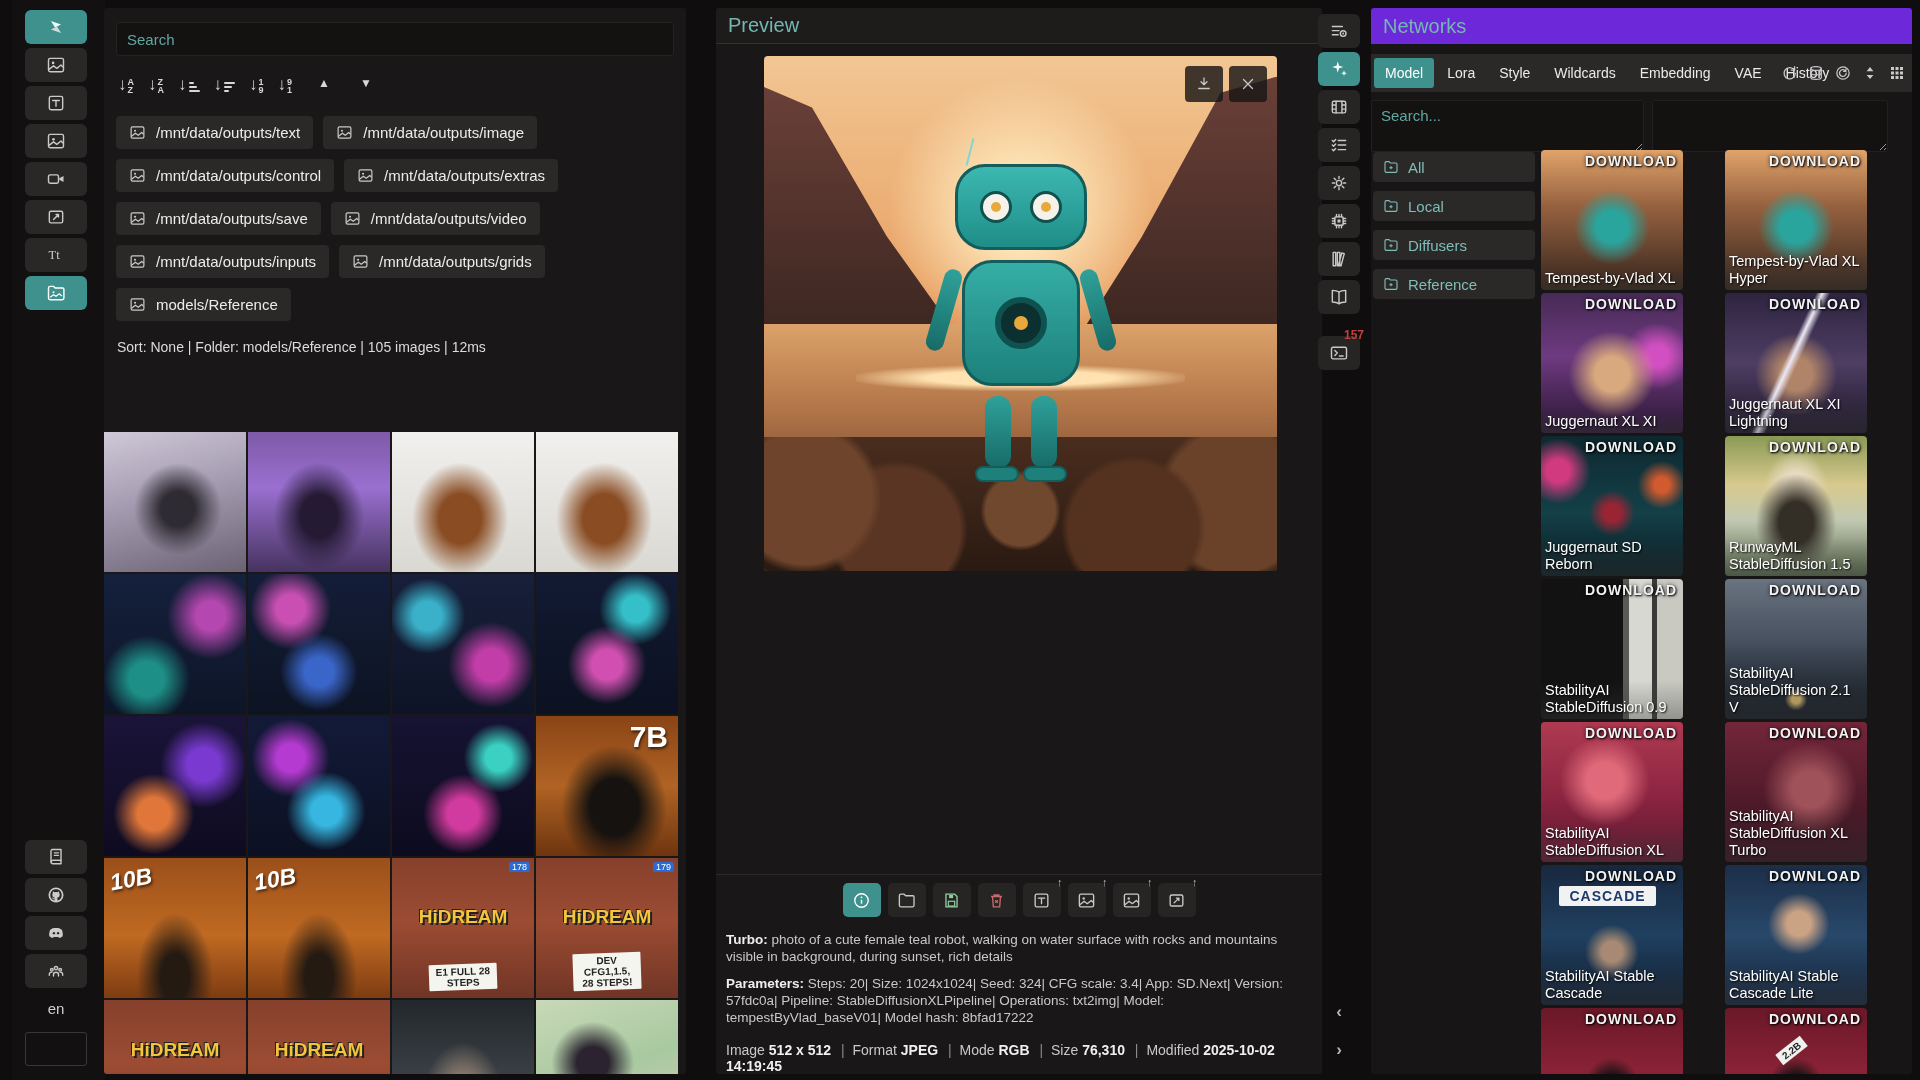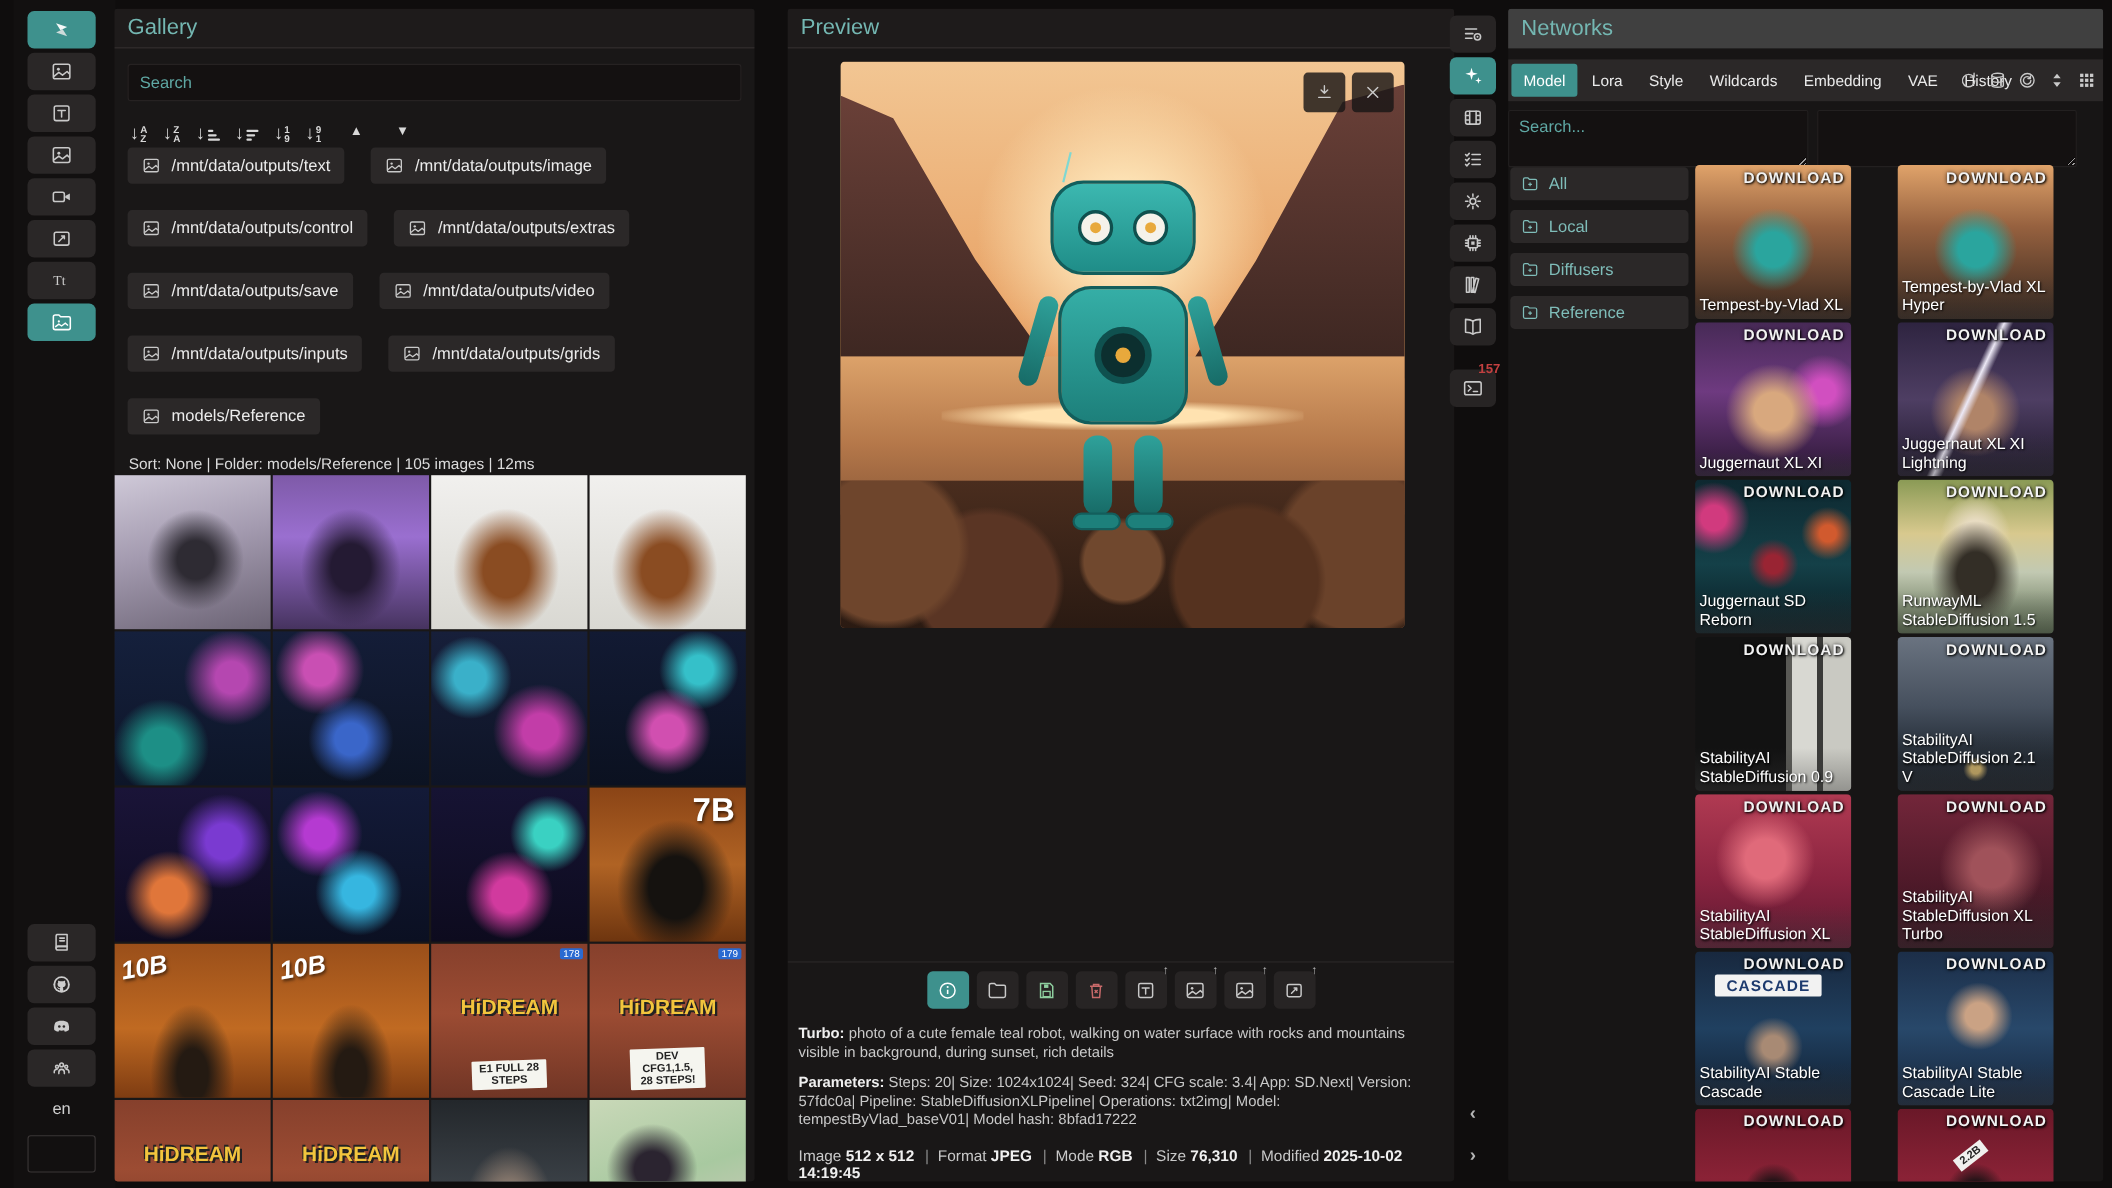--- a/index.html
+++ b/index.html
@@ -25,21 +25,21 @@
   .gsearch{margin:14px 12px 0;width:558px;height:34px;background:#141111;border:1px solid #262222;border-radius:3px;
            color:#cfe8e6;font-size:15px;padding:0 10px;outline:none}
   .gsearch::placeholder{color:#5fa8a4;opacity:1}
   .sortrow{display:flex;gap:14px;margin:16px 0 0 14px;align-items:center}
   .sbt{display:flex;align-items:flex-end;color:#d8d8d8;cursor:pointer;height:22px}
   .sbt .ar{font-size:17px;line-height:18px}
   .sbt .st{display:flex;flex-direction:column;font-size:9px;font-weight:700;line-height:8px;margin-left:1px}
   .bars{display:flex;flex-direction:column;gap:2px;margin-left:2px;margin-bottom:2px}
   .bars i{display:block;height:2px;background:#d8d8d8;border-radius:1px}
   .tri{font-size:12px;color:#d8d8d8;cursor:pointer}
-  .folders{display:flex;flex-wrap:wrap;gap:24px;margin:4px 12px 0;width:558px}
+  .folders{display:flex;flex-wrap:wrap;gap:10px;margin:22px 12px 0;width:558px}
   .fbtn{display:flex;align-items:center;gap:10px;background:#2b2828;border-radius:4px;padding:8px 13px;
         font-size:15px;color:#ececec;cursor:pointer;white-space:nowrap}
   .gstatus{margin:18px 0 0 13px;font-size:14px;color:#dcdcdc}
   .ggrid{position:absolute;left:0;top:424px;display:grid;grid-template-columns:repeat(4,142px);gap:2px}
   .th{width:142px;height:140px;position:relative;overflow:hidden;cursor:pointer}
   .ov7b{position:absolute;top:4px;right:10px;font-weight:800;font-size:30px;color:#fff;text-shadow:1px 2px 3px rgba(0,0,0,.65)}
   .ov10b{position:absolute;top:8px;left:6px;font-weight:800;font-style:italic;font-size:23px;color:#fff;
          transform:rotate(-10deg);text-shadow:1px 2px 3px rgba(0,0,0,.6)}
   .ovhd{position:absolute;top:34%;left:0;right:0;text-align:center;font-weight:800;font-size:19px;color:#f2c53d;
         text-shadow:2px 2px 0 #222,-1px -1px 0 #222}
@@ -260,23 +260,20 @@
           <circle class="ic" cx="17" cy="10.5" r="1.6"></circle>
           <path class="ic" d="M9 18v-1.6a3 3 0 016 0V18M4 17v-1.2a2.5 2.5 0 013-2.4M20 17v-1.2a2.5 2.5 0 00-3-2.4"></path>
         </svg>
       </span>
   </div>
   <div class="sb-lang" style="top:1000px">en</div>
   <div class="sb-box" style="top:1032px"></div>
 </div>
 
 <div class="panel" id="gallery">
-  <div class="phead">
-    <span>Gallery</span>
-  </div>
   <input class="gsearch" placeholder="Search" style="">
   <div class="sortrow">
     <span class="sbt">
         <span class="ar">↓</span>
         <span class="st">
           <span>A</span>
           <span>Z</span>
         </span>
       </span>
     <span class="sbt">
@@ -626,21 +623,21 @@
           <rect class="ic" x="3" y="5" width="18" height="14" rx="2"></rect>
           <path class="ic" d="M7 9l3 3-3 3M12.5 15.5H17"></path>
         </svg>
       </span>
     </div>
   <div class="chev" style="top:1002px">‹</div>
   <div class="chev" style="top:1040px">›</div>
 </div>
 
 <div class="panel" id="networks">
-  <div class="phead" style="background:#404040;border-bottom:none">
+  <div class="phead" style="background:#6d28d9;border-bottom:none">
     <span>Networks</span>
   </div>
   <div class="tabbar">
     <span class="tab active">Model</span>
     <span class="tab">Lora</span>
     <span class="tab">Style</span>
     <span class="tab">Wildcards</span>
     <span class="tab">Embedding</span>
     <span class="tab">VAE</span>
     <span class="tab">History</span>

